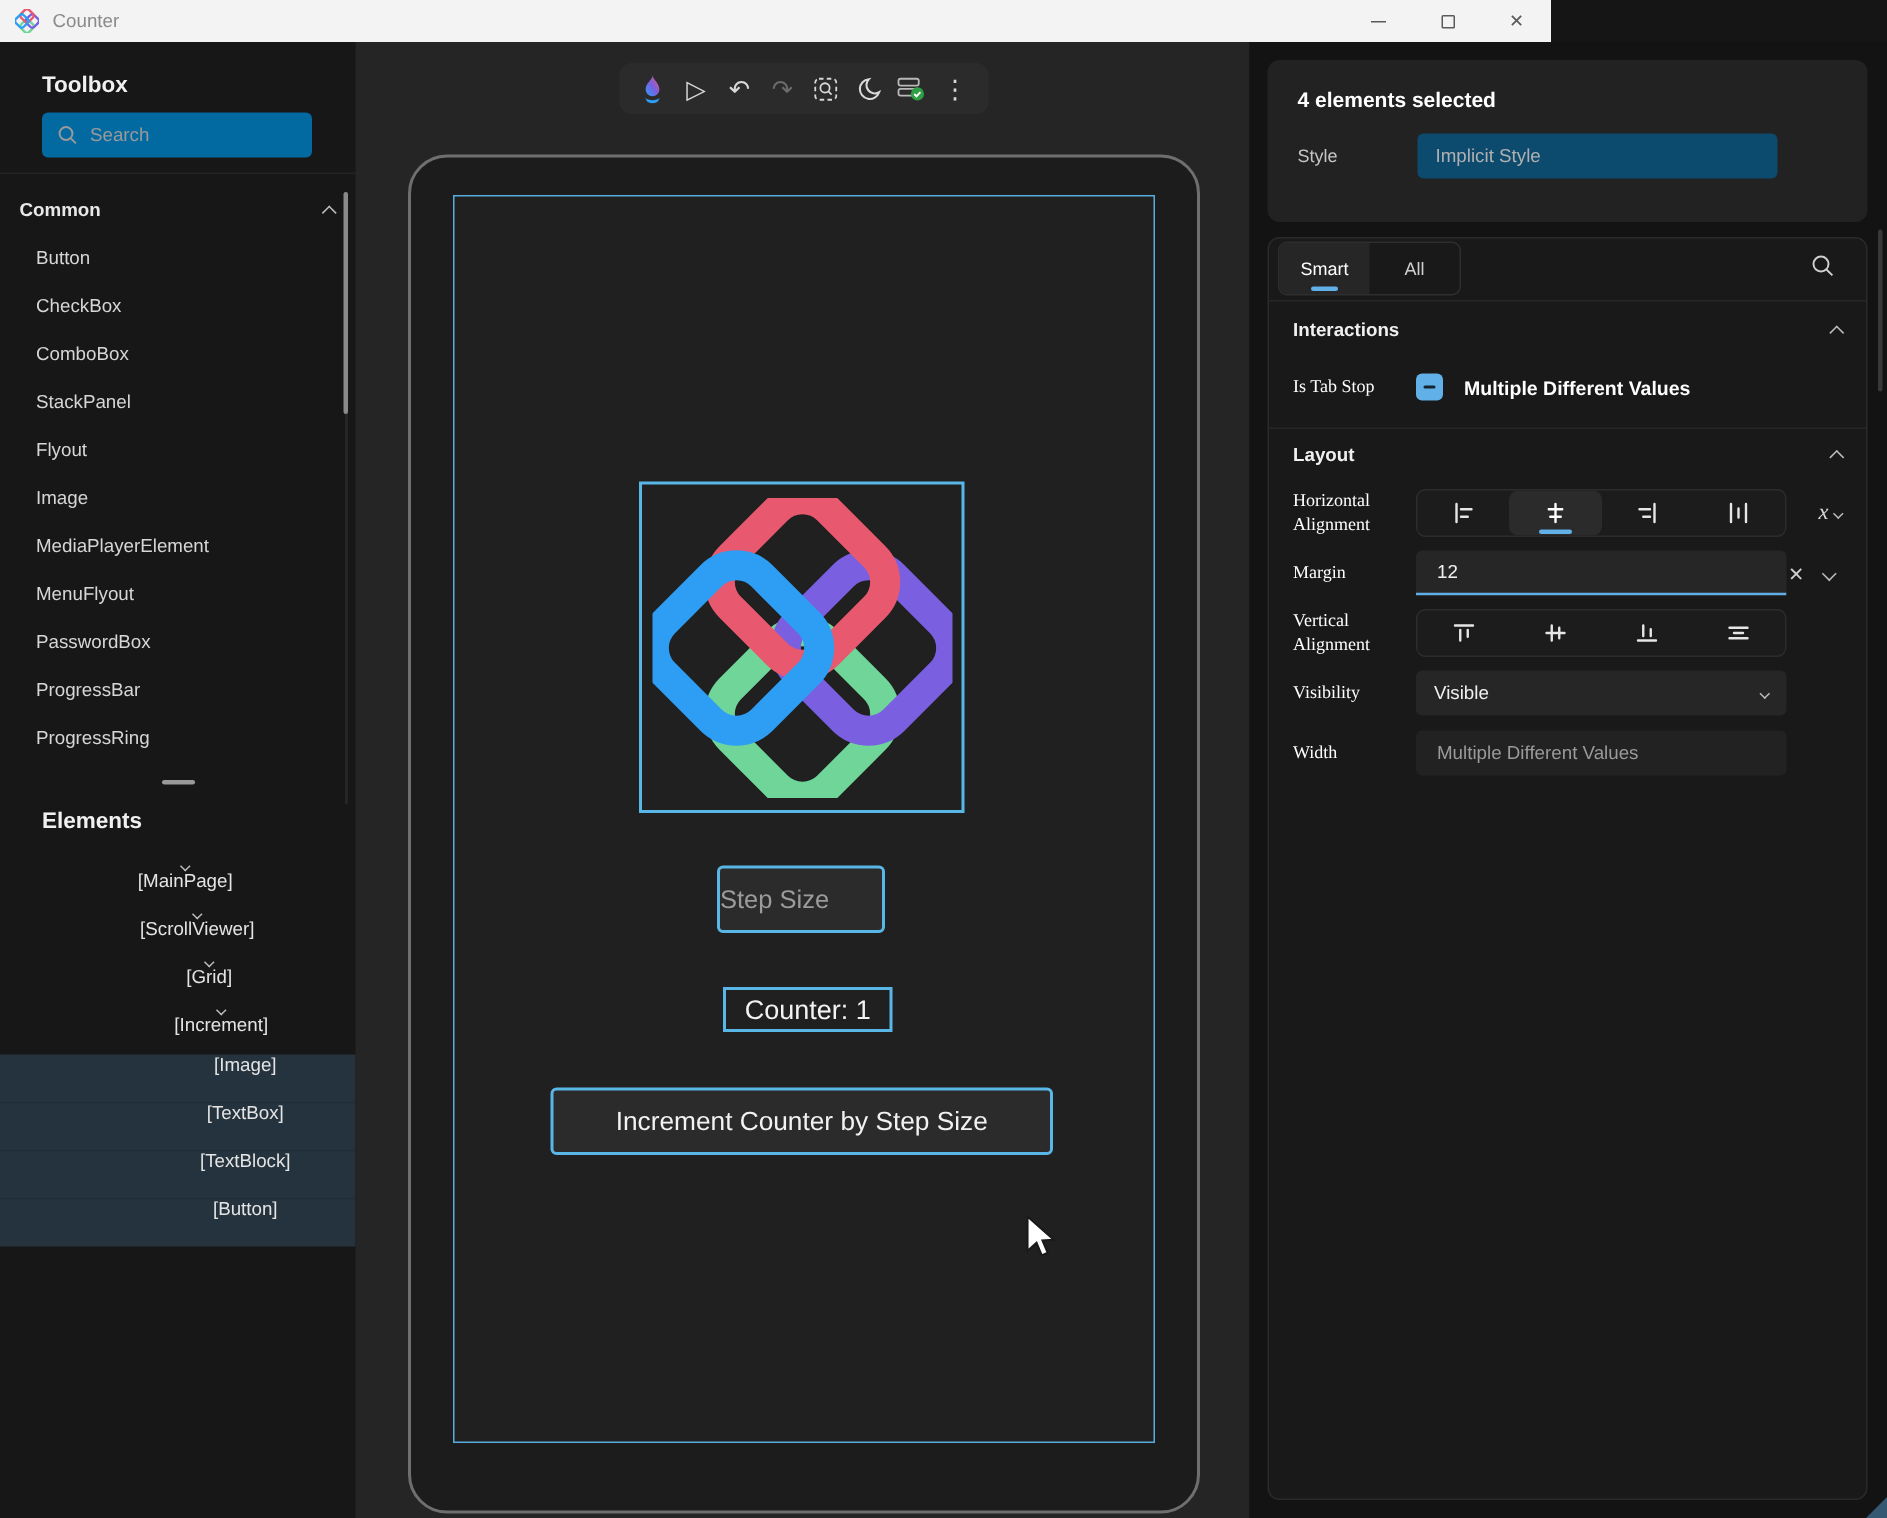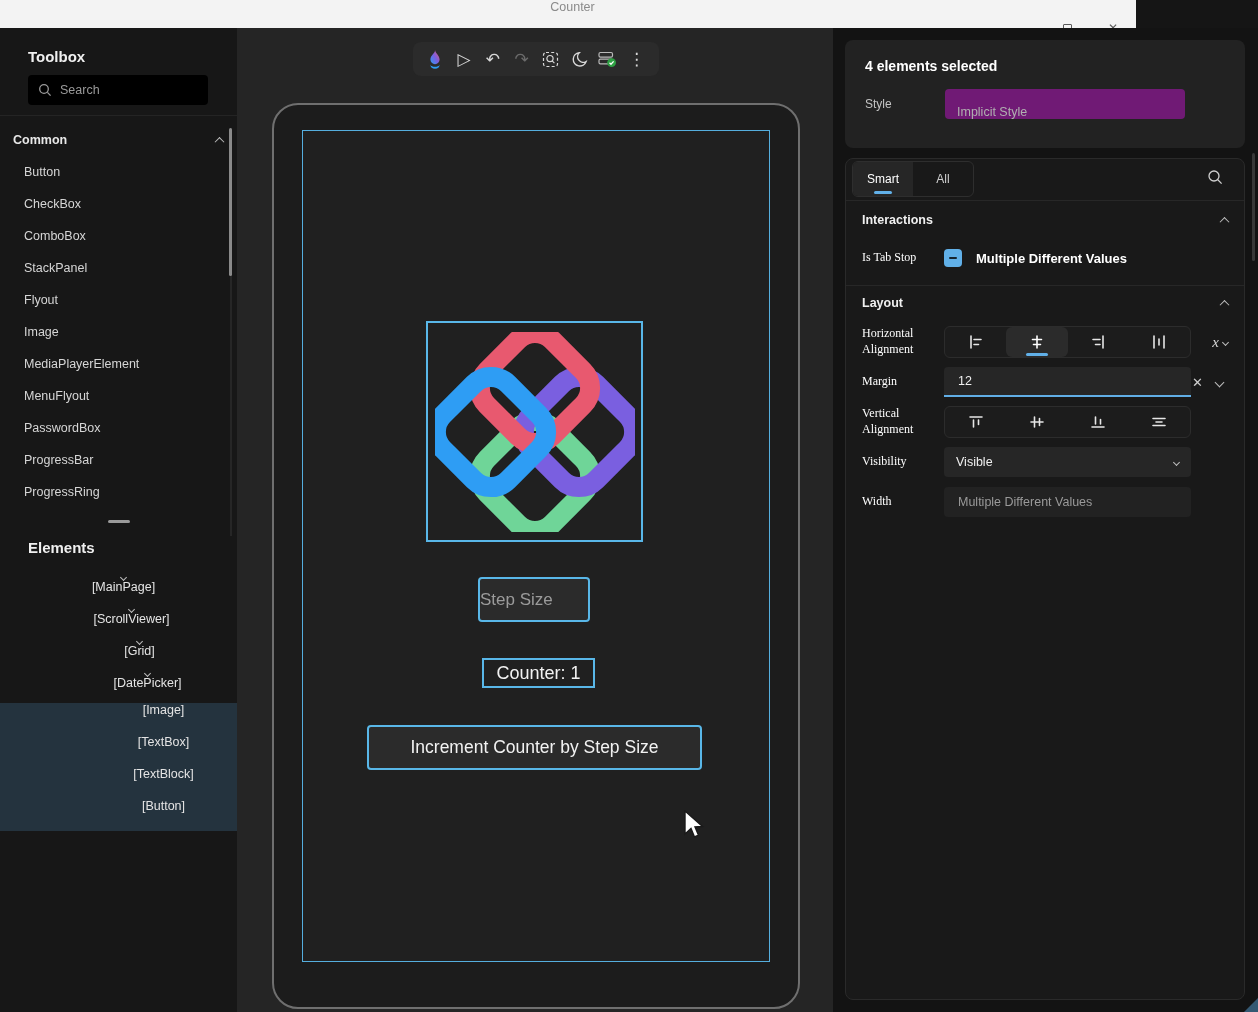--- a/index.html
+++ b/index.html
@@ -1,36 +1,36 @@
 <!DOCTYPE html>
 <html><head>
 <meta charset="utf-8">
 <style>
   * { margin:0; padding:0; box-sizing:border-box; }
   html,body { width:1258px; height:1012px; overflow:hidden; background:#151515;
     font-family:"Liberation Sans", sans-serif; -webkit-font-smoothing:antialiased; }
 
   
-  .titlebar { position:absolute; left:0; top:0; width:1136px; height:28px; background:#f3f3f3;
-    display:flex; align-items:center;flex-direction:column; }
+  .titlebar { position:absolute; left:0; top:0; width:1034px; height:28px; background:#f3f3f3;
+    display:flex; align-items:center; }
   .titlebar .applogo { width:16px; height:16px; margin-left:10px; }
   .titlebar .apptitle { font-size:12.5px; color:#8a8a8a; margin-left:9px; }
   .wincontrols { margin-left:auto; display:flex; height:28px; }
   .winbtn { width:46px; height:28px; display:flex; align-items:center; justify-content:center; color:#5a5a5a; }
   .min-glyph { width:10px; height:1px; background:#5a5a5a; display:block; }
   .max-glyph { width:9px; height:9px; border:1px solid #5a5a5a; border-radius:1px; display:block; }
   .close-glyph { font-size:12px; line-height:1; color:#5a5a5a; }
 
   .appbody { position:absolute; left:0; top:28px; width:1258px; height:984px; background:#171717; }
 
   
   .sidebar { position:absolute; left:0; top:0; width:237px; height:984px; background:#171717;padding-left:36px; }
   .panel-title { font-size:15px; font-weight:bold; color:#f0f0f0; }
   .toolbox-title { position:absolute; left:28px; top:20px; }
-  .searchbox { position:absolute; left:28px; top:47px; width:180px; height:30px; background:#000000;
+  .searchbox { position:absolute; left:28px; top:47px; width:180px; height:30px; background:#0369a1;
     border-radius:4px; display:flex; align-items:center; padding-left:10px; }
   .searchbox input { background:transparent; border:none; outline:none; color:#cfcfcf; font-size:12.5px;
     margin-left:8px; width:130px; font-family:"Liberation Sans", sans-serif; }
   .searchbox input::placeholder { color:#9a9a9a; }
   .tb-divider { position:absolute; left:0; top:87px; width:237px; height:1px; background:#242424; }
   .section-head { position:absolute; left:13px; top:101px; width:210px; height:22px; display:flex;
     align-items:center; justify-content:space-between; }
   .section-label { font-size:12.5px; font-weight:bold; color:#e8e8e8; }
   .chev { display:inline-block; width:7px; height:7px; border-right:1.6px solid #bdbdbd; border-bottom:1.6px solid #bdbdbd; }
   .chev.up { transform:rotate(-135deg) translate(-1px,-1px); }
@@ -76,22 +76,22 @@
   .cursor { position:absolute; left:446px; top:782px; }
 
   
   .inspector { position:absolute; left:833px; top:0; width:425px; height:984px; background:#131313; }
   .card { position:absolute; background:#222222; border-radius:8px; }
   .card1 { left:12px; top:12px; width:400px; height:108px; }
   .card2 { left:12px; top:130px; width:400px; height:842px; background:#191919; border:1px solid #2a2a2a; }
   .sel-header { position:absolute; left:20px; top:18px; font-size:14px; font-weight:bold; color:#ffffff; }
   .style-row { position:absolute; left:20px; top:49px; width:360px; display:flex; align-items:center; }
   .style-label { width:80px; font-size:12px; color:#c4c4c4; }
-  .style-input { width:240px; height:30px; background:#701a75; border-radius:4px; display:flex;
-    align-items:flex-end; padding-left:12px; font-size:12.5px; color:#b0b0b0; }
+  .style-input { width:240px; height:30px; background:#0c4a6e; border-radius:4px; display:flex;
+    align-items:center; padding-left:12px; font-size:12.5px; color:#b0b0b0; }
 
   .tabsbar { position:absolute; left:6px; top:2px; height:36px; display:flex; align-items:flex-end;
     border:1px solid #2e2e2e; border-radius:6px; overflow:hidden; background:#191919; }
   .tab { width:60px; height:34px; display:flex; align-items:center; justify-content:center;
     font-size:12px; color:#cfcfcf; position:relative; }
   .tab.active { background:#262626; color:#ffffff; }
   .tab.active::after { content:""; position:absolute; left:50%; transform:translateX(-50%);
     bottom:2px; width:18px; height:3px; border-radius:2px; background:#61b0e8; }
   .insp-search { position:absolute; right:20px; top:10px; }
   .hdivider { position:absolute; left:0; width:398px; height:1px; background:#272727; }
@@ -243,21 +243,21 @@
       <div class="tree-row d2">
         <span class="chevbox">
             <span class="chev down small"></span>
           </span>
         <span>[Grid]</span>
       </div>
       <div class="tree-row d3">
         <span class="chevbox">
             <span class="chev down small"></span>
           </span>
-        <span>[DatePicker]</span>
+        <span>[Increment]</span>
       </div>
       <div class="tree-row d4 selected">
         <span>[Image]</span>
       </div>
       <div class="tree-row d4 selected">
         <span>[TextBox]</span>
       </div>
       <div class="tree-row d4 selected">
         <span>[TextBlock]</span>
       </div>

